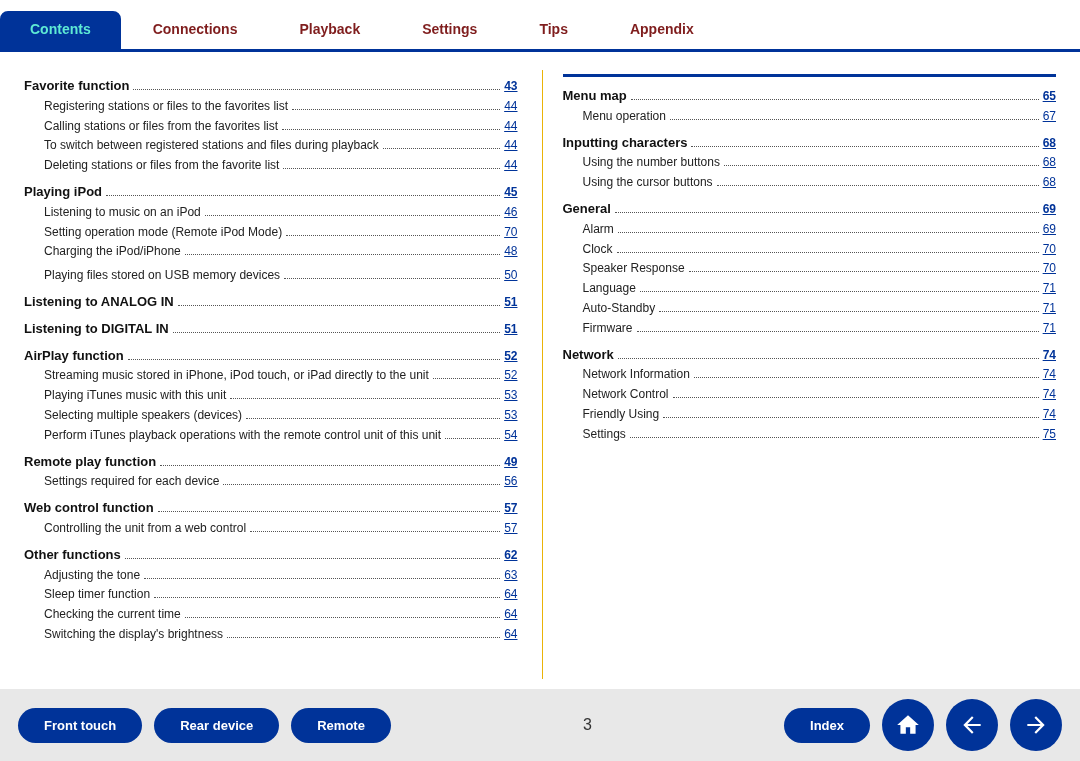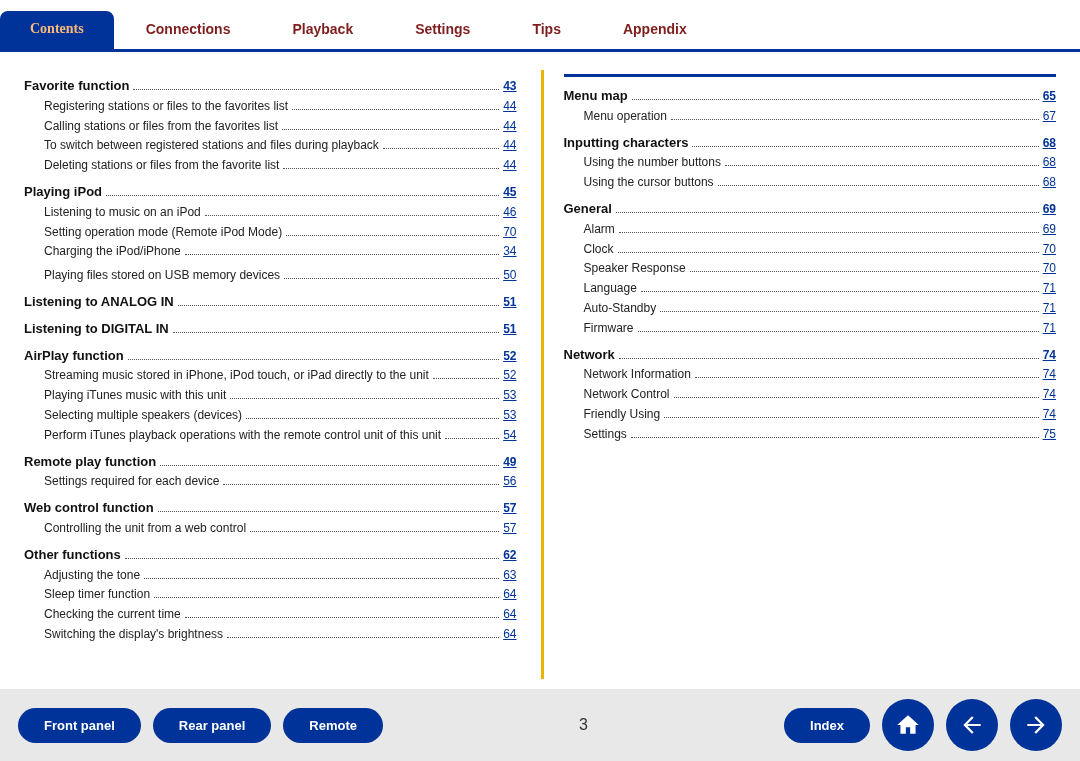--- a/index.html
+++ b/index.html
@@ -28,23 +28,22 @@
       cursor: pointer;
       border-radius: 8px 8px 0 0;
       border: 2px solid transparent;
       margin-right: 2px;
       background: #fff;
       position: relative;
       bottom: 0;
     }
     .tab.active {
       background: #003399;
-      color: #fdba74;
+      color: #5eead4;
       border-color: #003399;
-      font-family: Liberation Serif, serif;
     }
 
     
     .main-content {
       display: flex;
       height: calc(761px - 52px - 72px);
       padding: 18px 24px 10px 24px;
       gap: 24px;
     }
 
@@ -56,21 +55,21 @@
       color: #111;
     }
 
     
     .right-col {
       flex: 1;
       font-size: 12.5px;
       line-height: 1.65;
       color: #111;
       padding-left: 20px;
-      border-left: 3px solid #eab308;
+      border-left: 1px solid #eab308;
     }
 
     .section-title {
       font-size: 28px;
       font-weight: bold;
       color: #003399;
       margin-bottom: 8px;
       border-bottom: 3px solid #003399;
       padding-bottom: 4px;
     }
@@ -223,21 +222,21 @@
           <span class="page-num">46</span>
         </div>
         <div class="toc-sub">
           <span>Setting operation mode (Remote iPod Mode)</span>
           <span class="dots"></span>
           <span class="page-num">70</span>
         </div>
         <div class="toc-sub">
           <span>Charging the iPod/iPhone</span>
           <span class="dots"></span>
-          <span class="page-num">34</span>
+          <span class="page-num">48</span>
         </div>
       </div>
       <div class="toc-section">
         <div class="toc-sub">
           <span>Playing files stored on USB memory devices</span>
           <span class="dots"></span>
           <span class="page-num">50</span>
         </div>
       </div>
       <div class="toc-section">
@@ -426,22 +425,22 @@
         <div class="toc-sub">
           <span>Settings</span>
           <span class="dots"></span>
           <span class="page-num">75</span>
         </div>
       </div>
     </div>
 </div>
 
 <div class="bottom-bar">
-<div class="nav-pill">Front panel</div>
-    <div class="nav-pill">Rear panel</div>
+<div class="nav-pill">Front touch</div>
+    <div class="nav-pill">Rear device</div>
     <div class="nav-pill">Remote</div>
     <div class="page-num-center">3</div>
     <div class="nav-pill">Index</div>
     <div class="icon-btn">
       <svg viewBox="0 0 24 24" xmlns="http://www.w3.org/2000/svg">
         <path d="M10 20v-6h4v6h5v-8h3L12 3 2 12h3v8z"></path>
       </svg>
     </div>
     <div class="icon-btn">
       <svg viewBox="0 0 24 24" xmlns="http://www.w3.org/2000/svg">

